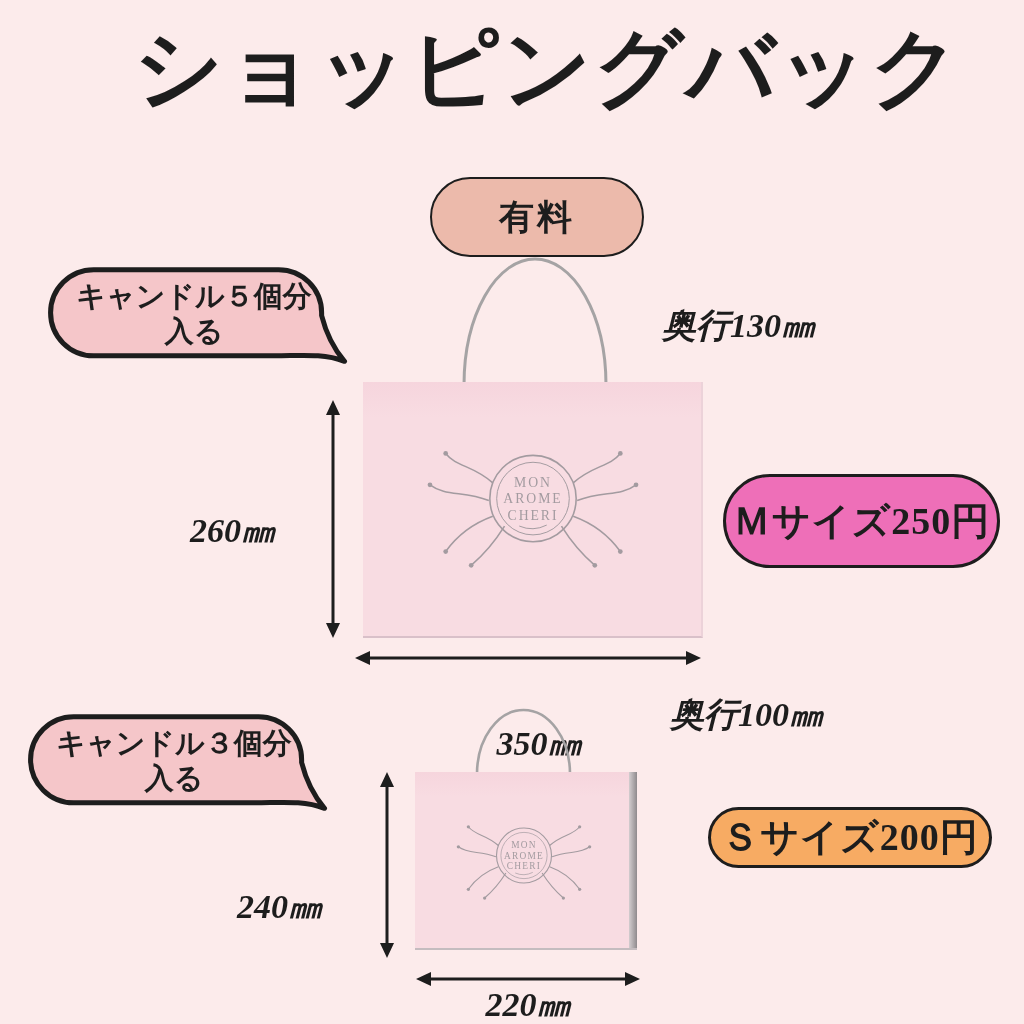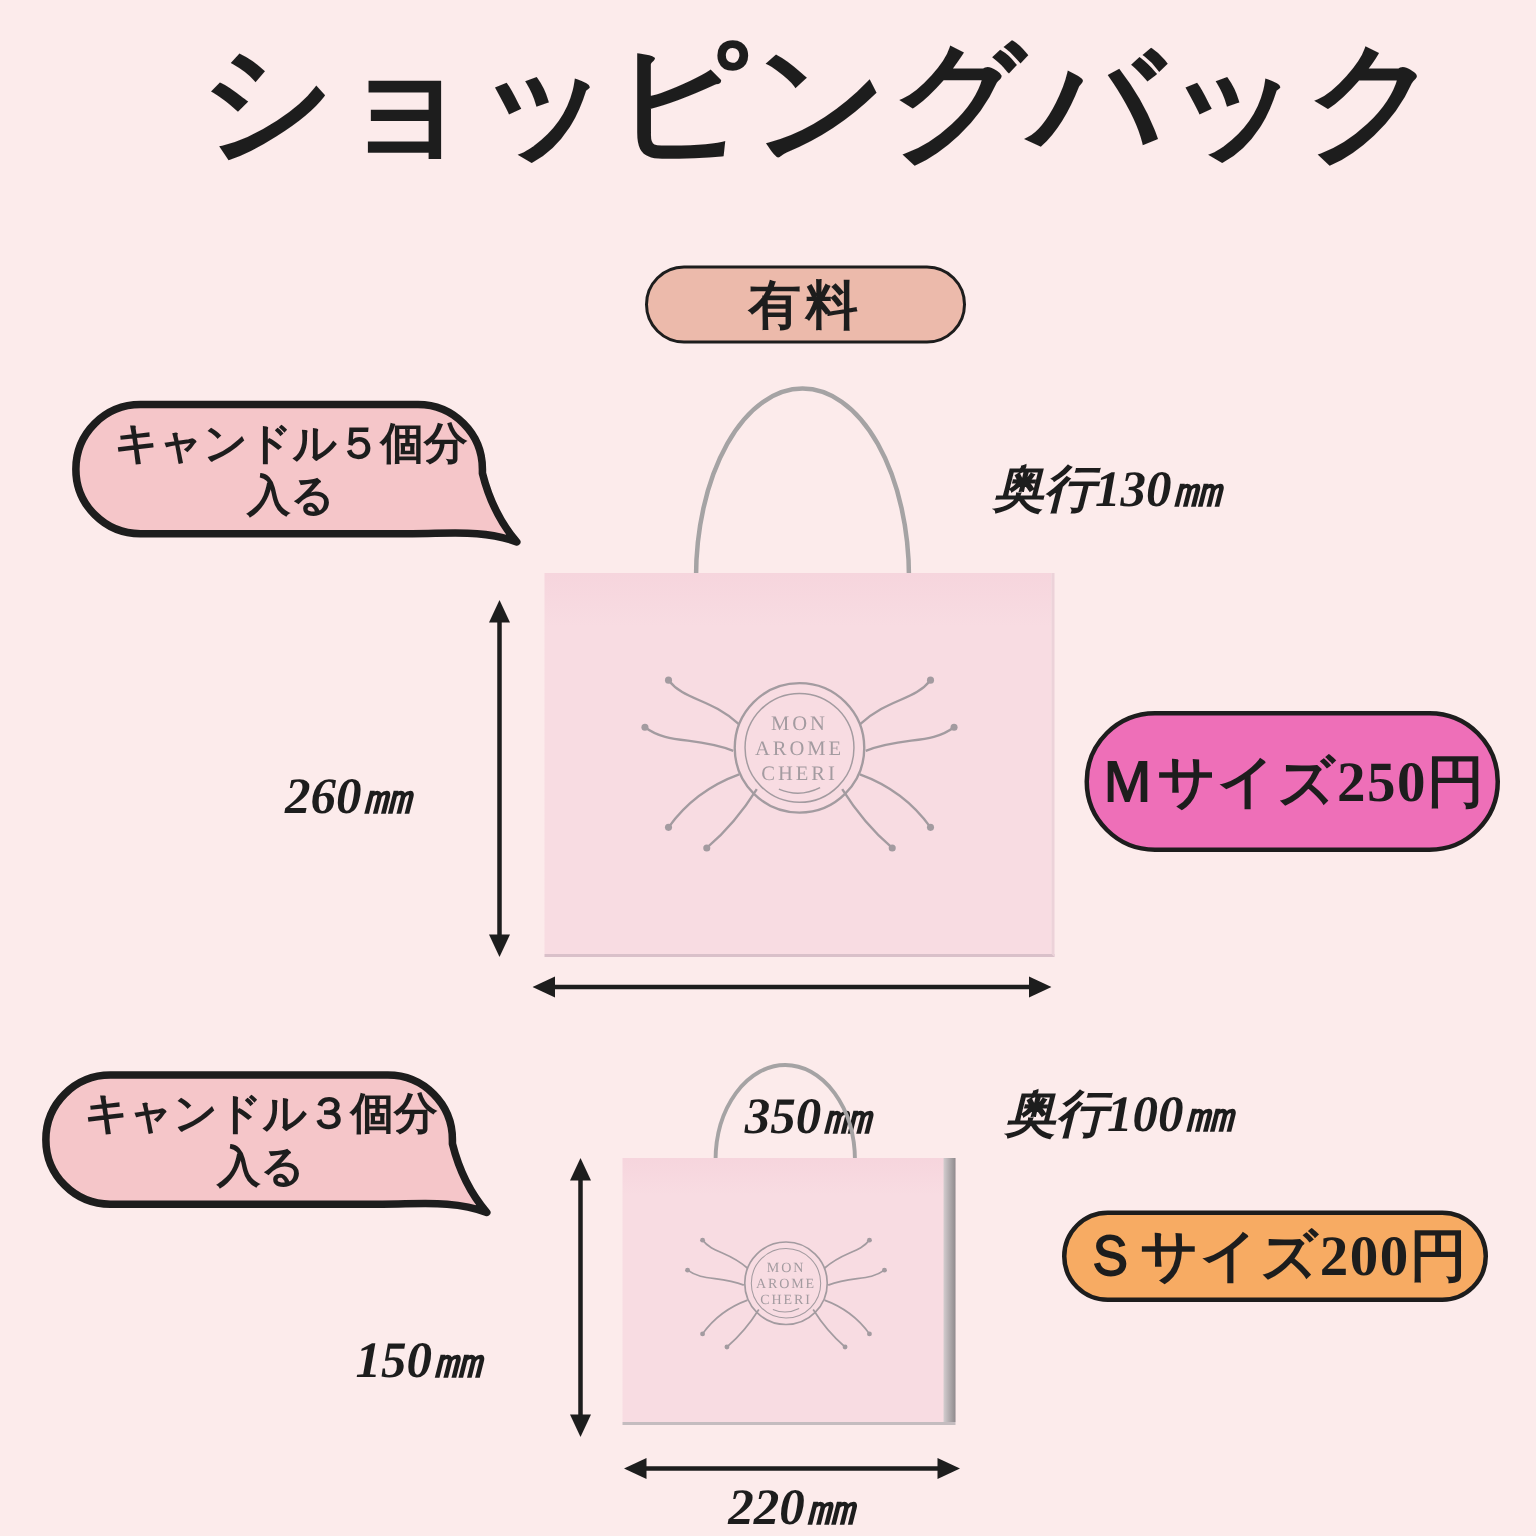--- a/index.html
+++ b/index.html
@@ -18,42 +18,42 @@
   .page-title{
     left:0; top:18px; width:1024px; text-align:center;
     font-size:88px; font-weight:600; letter-spacing:2px; line-height:1.15;margin-left:36px;
   }
   .pill{
     display:flex; align-items:center; justify-content:center;
     border:3px solid var(--outline); border-radius:999px;
     font-weight:600; box-sizing:border-box;
   }
   .badge-paid{
-    left:430px; top:177px; width:214px; height:52px;
-    background:var(--badge-fill); border-width:2.5px; font-size:35px; letter-spacing:3px;align-items:flex-end;
+    left:430px; top:177px; width:214px; height:80px;
+    background:var(--badge-fill); border-width:2.5px; font-size:35px; letter-spacing:3px;
   }
   .price-m{
     left:723px; top:474px; width:277px; height:94px;
     background:var(--m-pill-fill); font-size:38px; letter-spacing:1px;
   }
   .price-s{
     left:708px; top:807px; width:284px; height:61px;
     background:var(--s-pill-fill); font-size:38px; letter-spacing:1px;
   }
   .bubble{width:304px; height:103px;}
   .bubble-wrap-m{left:46px; top:264px; width:304px; height:103px;}
   .bubble-wrap-s{left:26px; top:711px; width:304px; height:103px;}
   .bubble-text{
     left:8px; top:8px; width:280px; height:84px;
     display:flex; flex-direction:column; align-items:center; justify-content:center;
     font-size:29px; font-weight:700; line-height:1.2; text-align:center;
   }
   .dim-label{font-size:34px; font-weight:600; white-space:nowrap;font-style:italic;}
   .depth-m{left:662px; top:303px;}
-  .depth-s{left:670px; top:720px;}
+  .depth-s{left:670px; top:692px;}
   .height-m{left:190px; top:508px;text-align:right;}
   .height-s{left:237px; top:884px;}
   .width-m{left:439px; top:677px; width:200px; text-align:center;margin-top:44px;}
   .width-s{left:428px; top:982px; width:200px; text-align:center;}
   .bag-body{
     background:linear-gradient(to bottom,#f6d5dd 0%, var(--bag-fill) 14%, var(--bag-fill) 100%);
     border-bottom:2px solid #d9c0c9; box-sizing:border-box;
   }
   .bag-body-m{left:363px; top:382px; width:340px; height:256px; border-right:2px solid #ecd2d9;}
   .bag-body-s{left:415px; top:772px; width:222px; height:178px; border-bottom:2px solid #c4bcbf;}
@@ -189,21 +189,21 @@
       <text x="120" y="64" text-anchor="middle" style="font-family:'Liberation Serif',serif; font-size:15px; letter-spacing:2px;">MON</text>
       <text x="120" y="81" text-anchor="middle" style="font-family:'Liberation Serif',serif; font-size:15px; letter-spacing:2px;">AROME</text>
       <text x="120" y="98" text-anchor="middle" style="font-family:'Liberation Serif',serif; font-size:15px; letter-spacing:2px;">CHERI</text>
     </g>
   </svg>
 
   <div class="abs pill price-s">
     <span>Ｓサイズ200円</span>
   </div>
 
-  <div class="abs dim-label height-s">150㎜</div>
+  <div class="abs dim-label height-s">240㎜</div>
   <svg class="abs arrow" style="left:375px; top:772px;" width="24" height="186" viewBox="0 0 24 186">
     <line x1="12" y1="10" x2="12" y2="176" style="stroke:var(--outline); stroke-width:3;"></line>
     <polygon points="12,0 5,15 19,15" style="fill:var(--outline);"></polygon>
     <polygon points="12,186 5,171 19,171" style="fill:var(--outline);"></polygon>
   </svg>
 
   <svg class="abs arrow" style="left:416px; top:967px;" width="224" height="24" viewBox="0 0 224 24">
     <line x1="10" y1="12" x2="214" y2="12" style="stroke:var(--outline); stroke-width:3;"></line>
     <polygon points="0,12 15,5 15,19" style="fill:var(--outline);"></polygon>
     <polygon points="224,12 209,5 209,19" style="fill:var(--outline);"></polygon>

